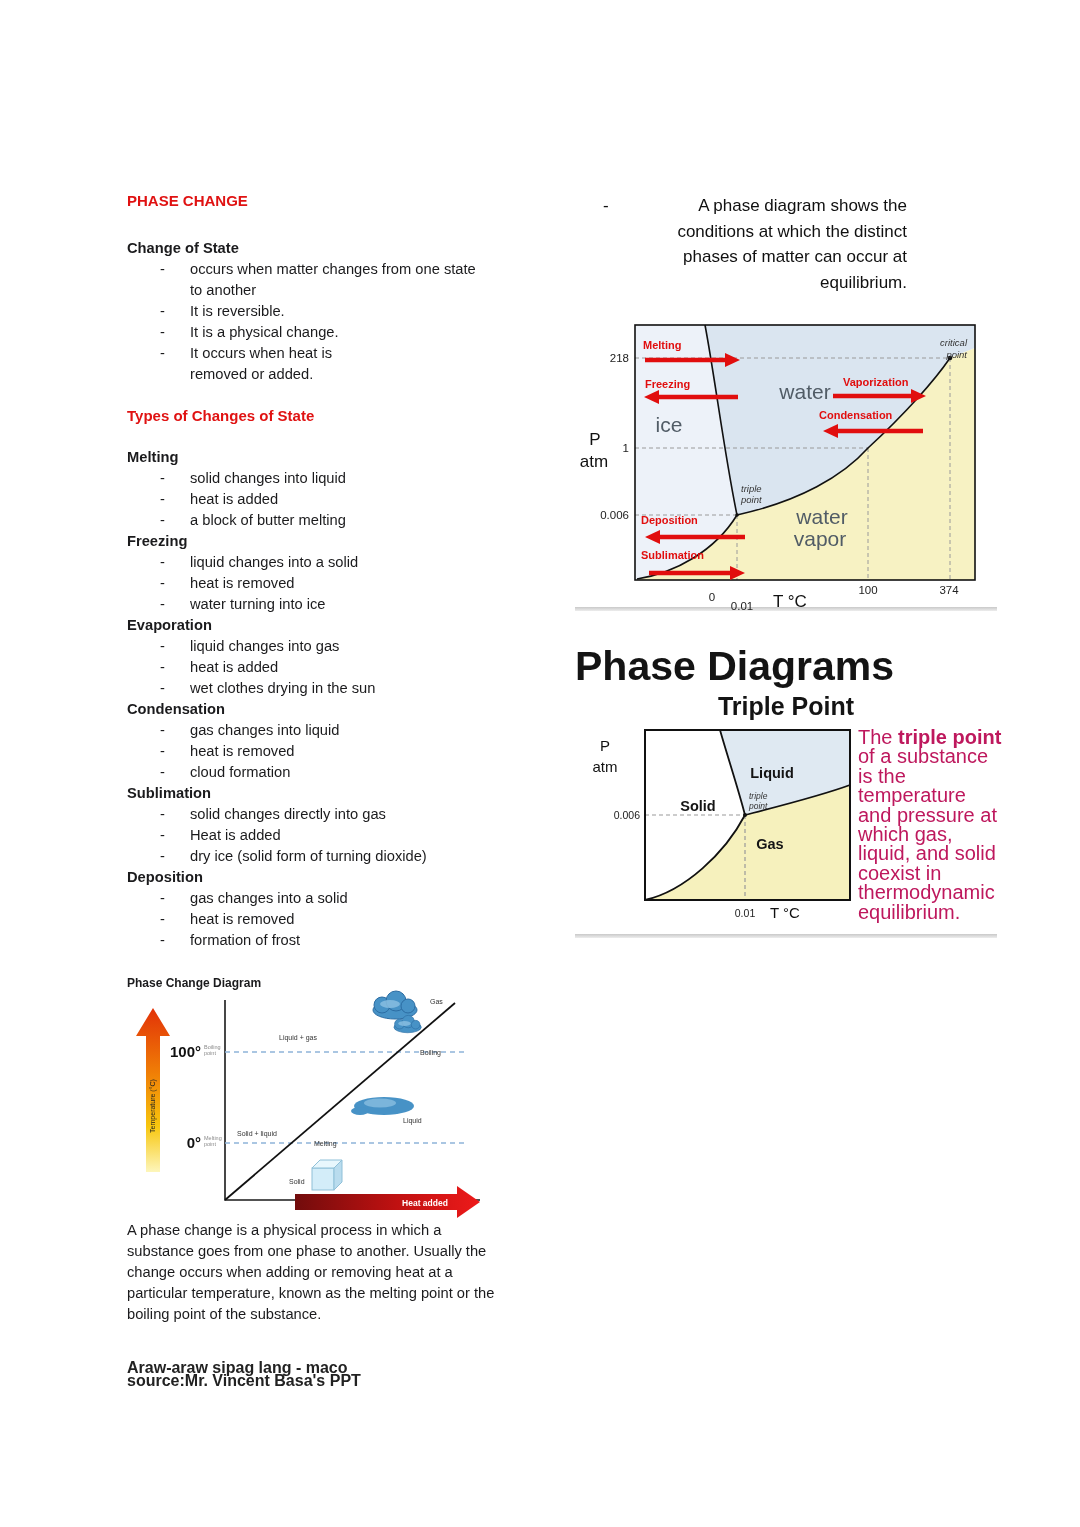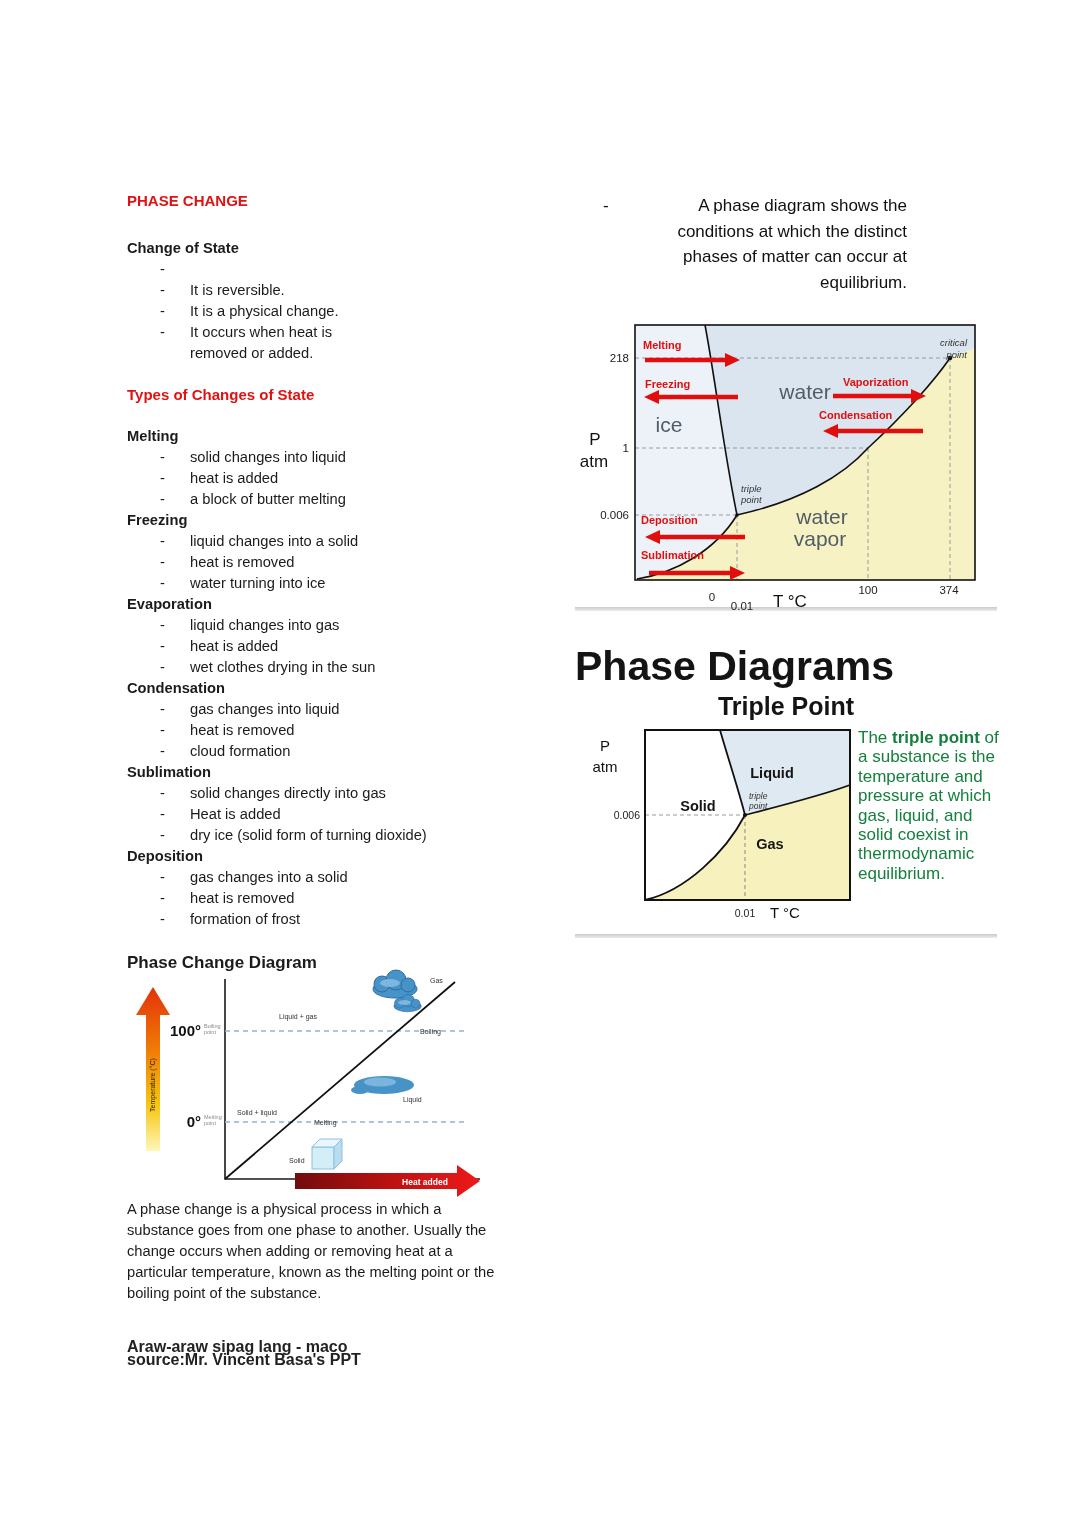--- a/index.html
+++ b/index.html
@@ -30,36 +30,37 @@
   .intro .dash { flex:none; width:32px; }
   .intro-text { width:272px;text-align:right; }
   .water-svg { position:absolute; left:0; top:125px; z-index:1; }
   .shadow { position:absolute; left:0; width:422px; height:4px; background:linear-gradient(#c9c9c9,#ededed); z-index:0; }
   .s1 { top:414px; }
   .s2 { top:741px; }
   .pd-title { position:absolute; top:450px; left:0; width:422px; text-align:left; font-size:41px; line-height:46px; font-weight:600; color:#141414; }
   .pd-sub { position:absolute; top:499px; left:0; width:422px; text-align:center; font-size:25px; font-weight:600; color:#141414; }
   .figure2 { position:absolute; top:525px; left:0; width:422px; height:216px; }
   .simple-svg { position:absolute; left:15px; top:0; }
-  .triple-text { position:absolute; left:283px; top:10px; width:146px; font-size:17px; line-height:19.4px; color:#15803d; }
+  .triple-text { position:absolute; left:283px; top:10px; width:146px; font-size:20px; line-height:19.4px; color:#be185d; }
   svg text { font-family:"Liberation Sans", sans-serif; }
 </style>
 </head>
 <body>
 
 <div class="page">
 
   <div class="col-left">
 
     <h1 class="red-h title">PHASE CHANGE</h1>
 
     <h2 class="bold-h" style="font-size:14.7px;">Change of State</h2>
     <div class="cos-list">
       <div class="li w1">
           <span class="dash">-</span>
+          <span class="li-text">occurs when matter changes from one state to another</span>
         </div>
       <div class="li">
           <span class="dash">-</span>
           <span class="li-text">It is reversible.</span>
         </div>
       <div class="li">
           <span class="dash">-</span>
           <span class="li-text">It is a physical change.</span>
         </div>
       <div class="li narrow">
@@ -156,21 +157,21 @@
             <span class="dash">-</span>
             <span class="li-text">heat is removed</span>
           </div>
         <div class="li">
             <span class="dash">-</span>
             <span class="li-text">formation of frost</span>
           </div>
       </section>
     </div>
 
-    <h2 class="bold-h" style="font-size:17px;">Phase Change Diagram</h2>
+    <h2 class="bold-h" style="font-size:12px;">Phase Change Diagram</h2>
 
     <svg class="heating-svg" width="356" height="232" viewBox="0 0 356 232">
       <defs>
         <linearGradient id="tempGrad" x1="0" y1="0" x2="0" y2="1">
           <stop offset="0" stop-color="#e23208"></stop>
           <stop offset="0.4" stop-color="#f07f06"></stop>
           <stop offset="0.72" stop-color="#f7c60e"></stop>
           <stop offset="1" stop-color="#fdf6bb"></stop>
         </linearGradient>
         <linearGradient id="heatGrad" x1="0" y1="0" x2="1" y2="0">

